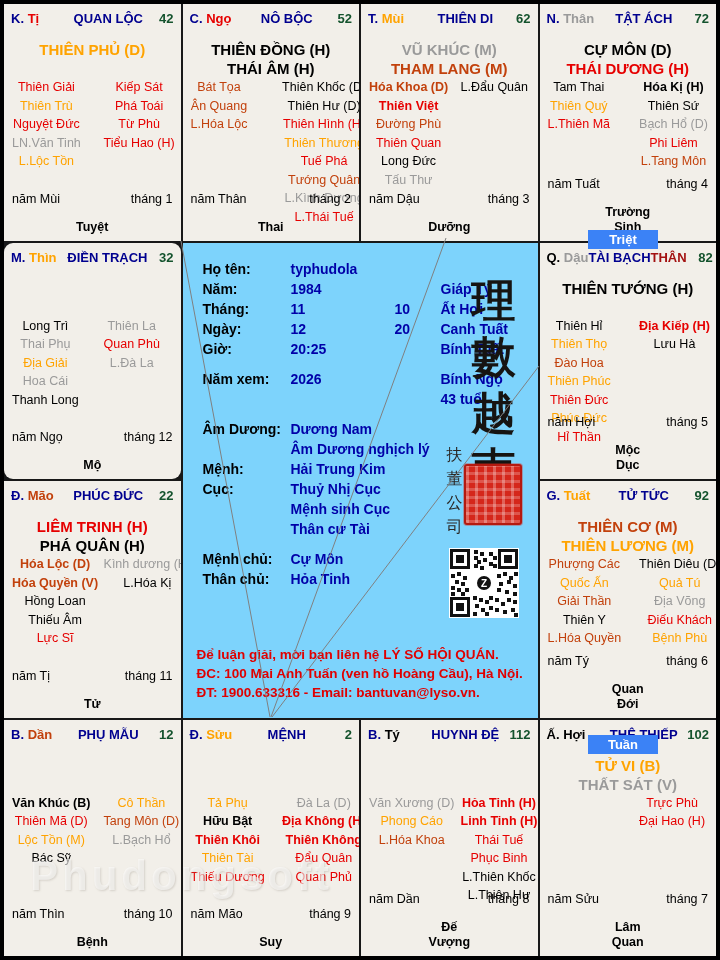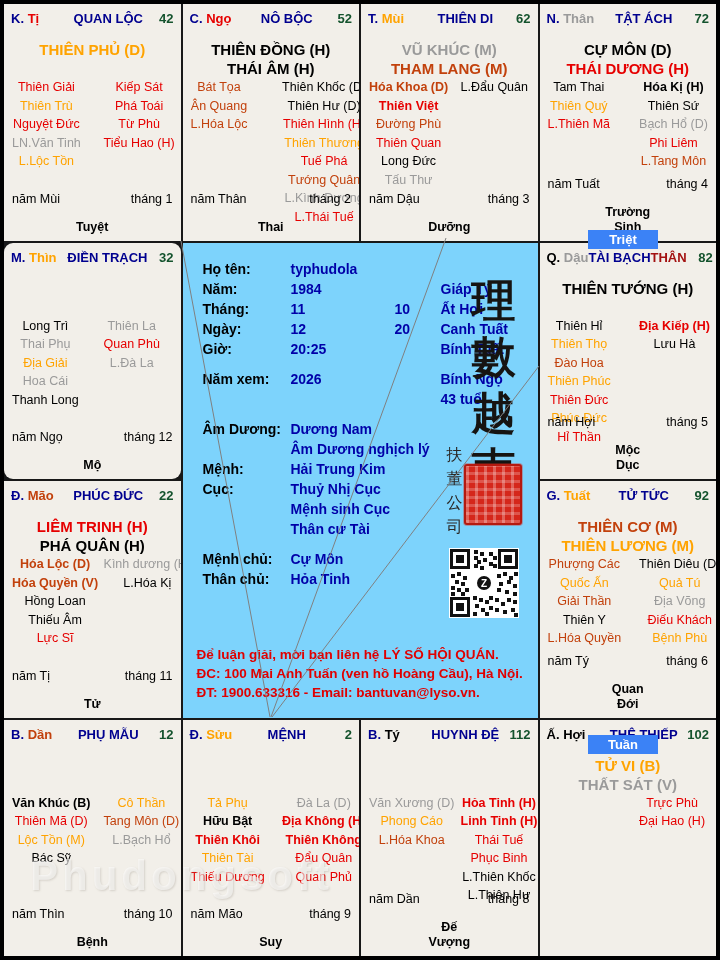--- a/index.html
+++ b/index.html
@@ -604,20 +604,25 @@
           <div class="main-star c-orange">TỬ VI (B)</div>
           <div class="main-star c-gray">THẤT SÁT (V)</div>
         </div>
     <div class="stars">
       <div class="scol left"></div>
       <div class="scol right">
             <div class="minor-star c-red">Trực Phù</div>
             <div class="minor-star c-red">Đại Hao (H)</div>
           </div>
     </div>
+    <div class="cell-footer">
+      <span class="fnam">năm Sửu</span>
+      <span class="fvan">Lâm Quan</span>
+      <span class="fthang">tháng 7</span>
+    </div>
   </div>
     </div>
 
   <svg class="lines" viewBox="0 0 720 960">
     <line x1="181" y1="241" x2="270" y2="717" stroke="#808080" stroke-width="1"></line>
     <line x1="446" y1="238" x2="271" y2="717" stroke="#808080" stroke-width="1"></line>
     <line x1="539" y1="366" x2="272" y2="717" stroke="#808080" stroke-width="1"></line>
   </svg>
 
   <div class="badge badge-triet">Triệt</div>

